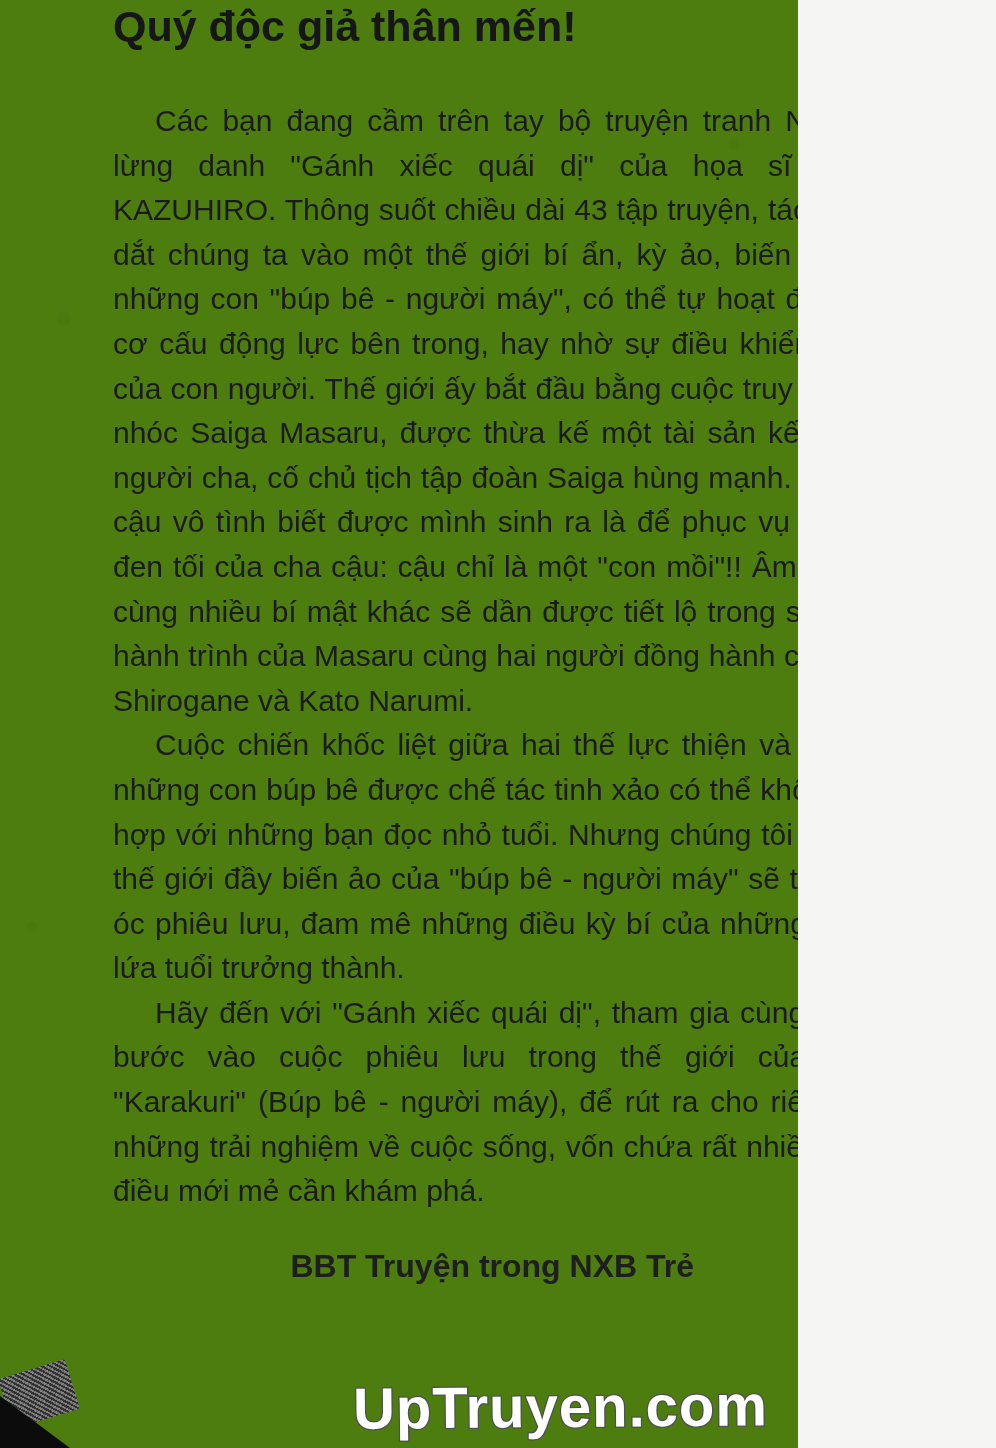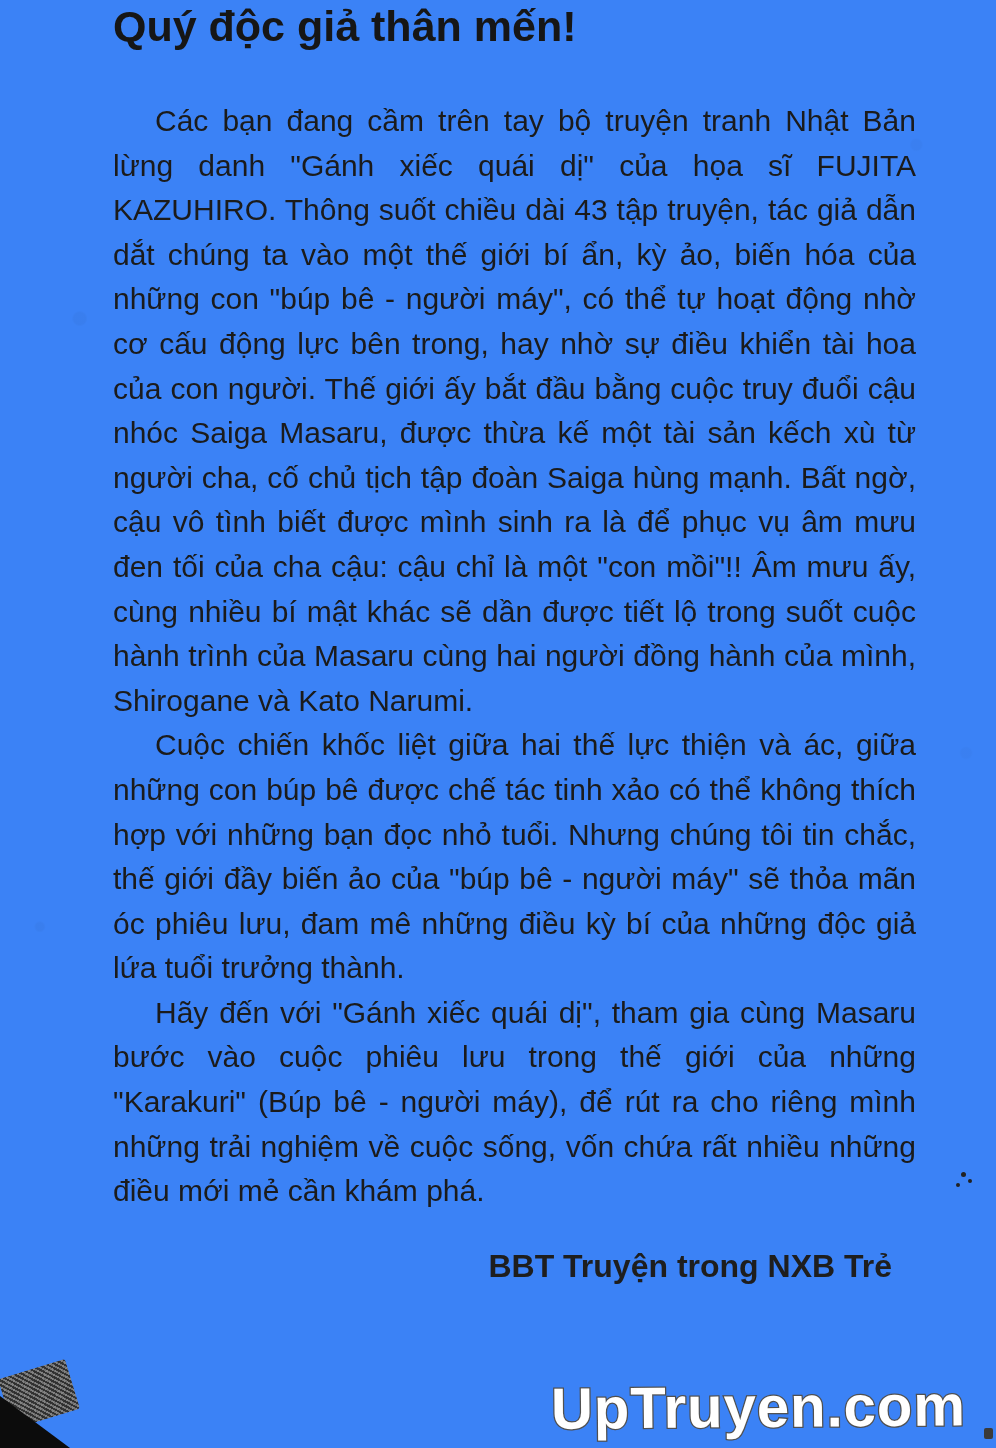--- a/index.html
+++ b/index.html
@@ -7,23 +7,23 @@
     padding: 0;
   }
   body {
     width: 996px;
     height: 1448px;
     background: #f5f5f3;
     font-family: "Liberation Sans", "DejaVu Sans", sans-serif;
   }
   .page {
     position: relative;
-    width: 996px;
+    width: 798px;
     height: 1448px;
-    background: #3b82f6;
+    background: #4d7c0f;
     overflow: hidden;
     color: #1b1b1b;
   }
   
   .page::before {
     content: "";
     position: absolute;
     inset: 0;
     background:
       radial-gradient(circle at 8% 22%, rgba(0,0,0,0.03) 0 6px, transparent 8px),

